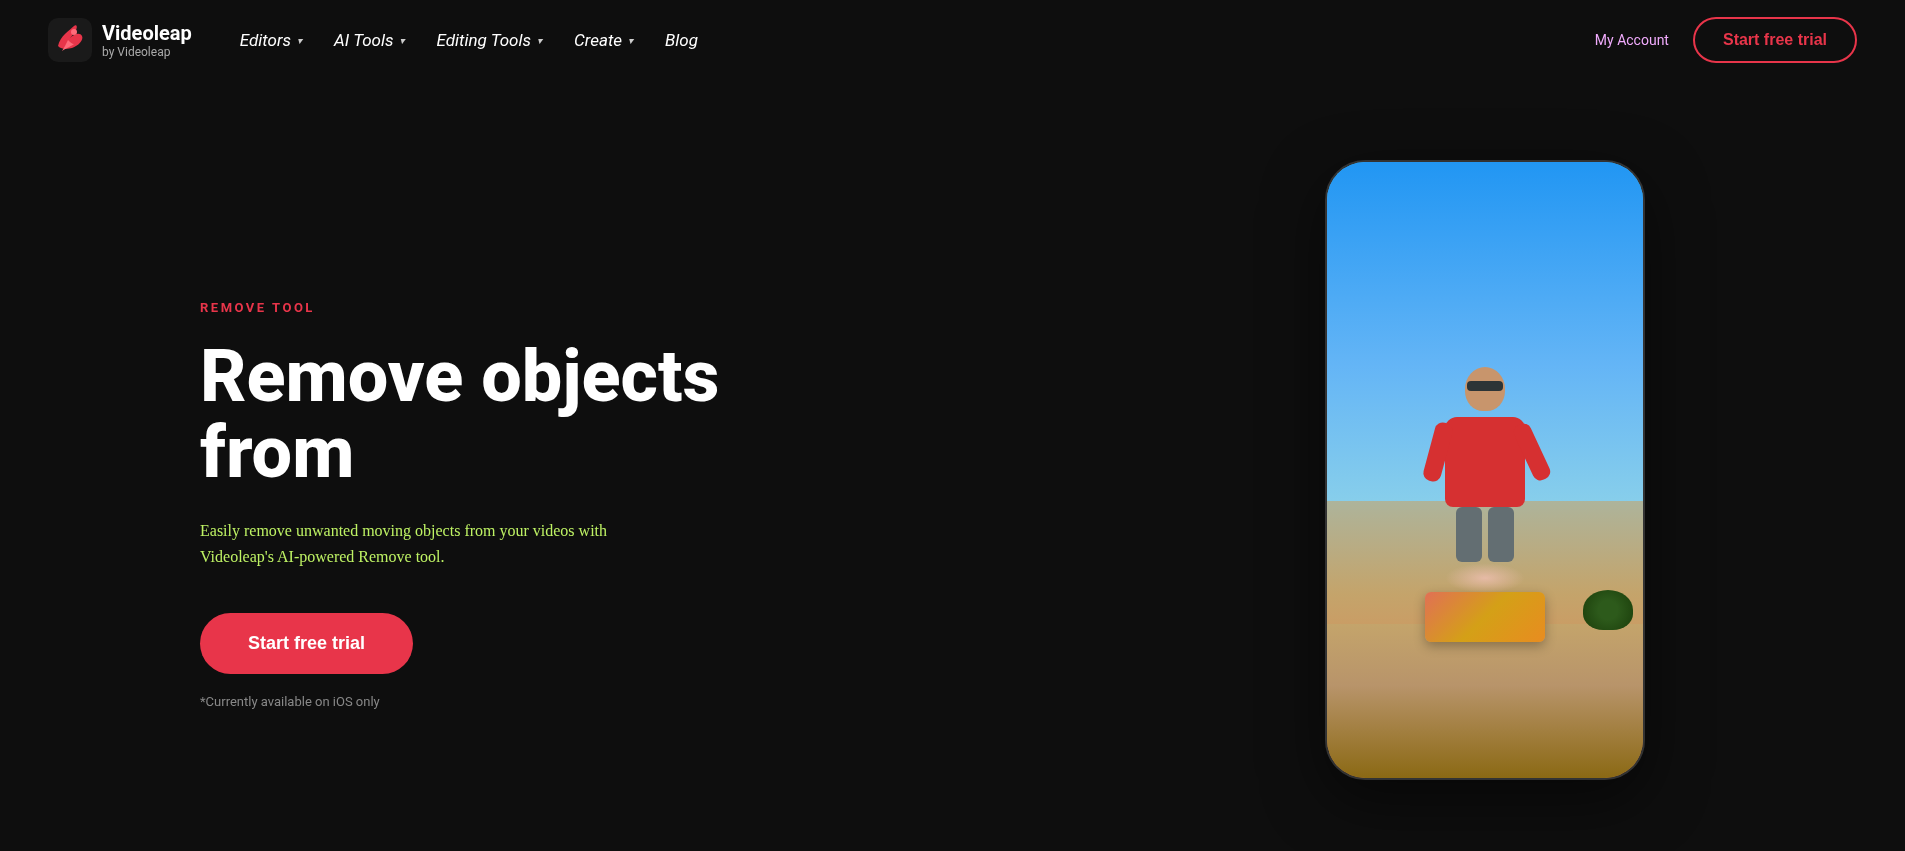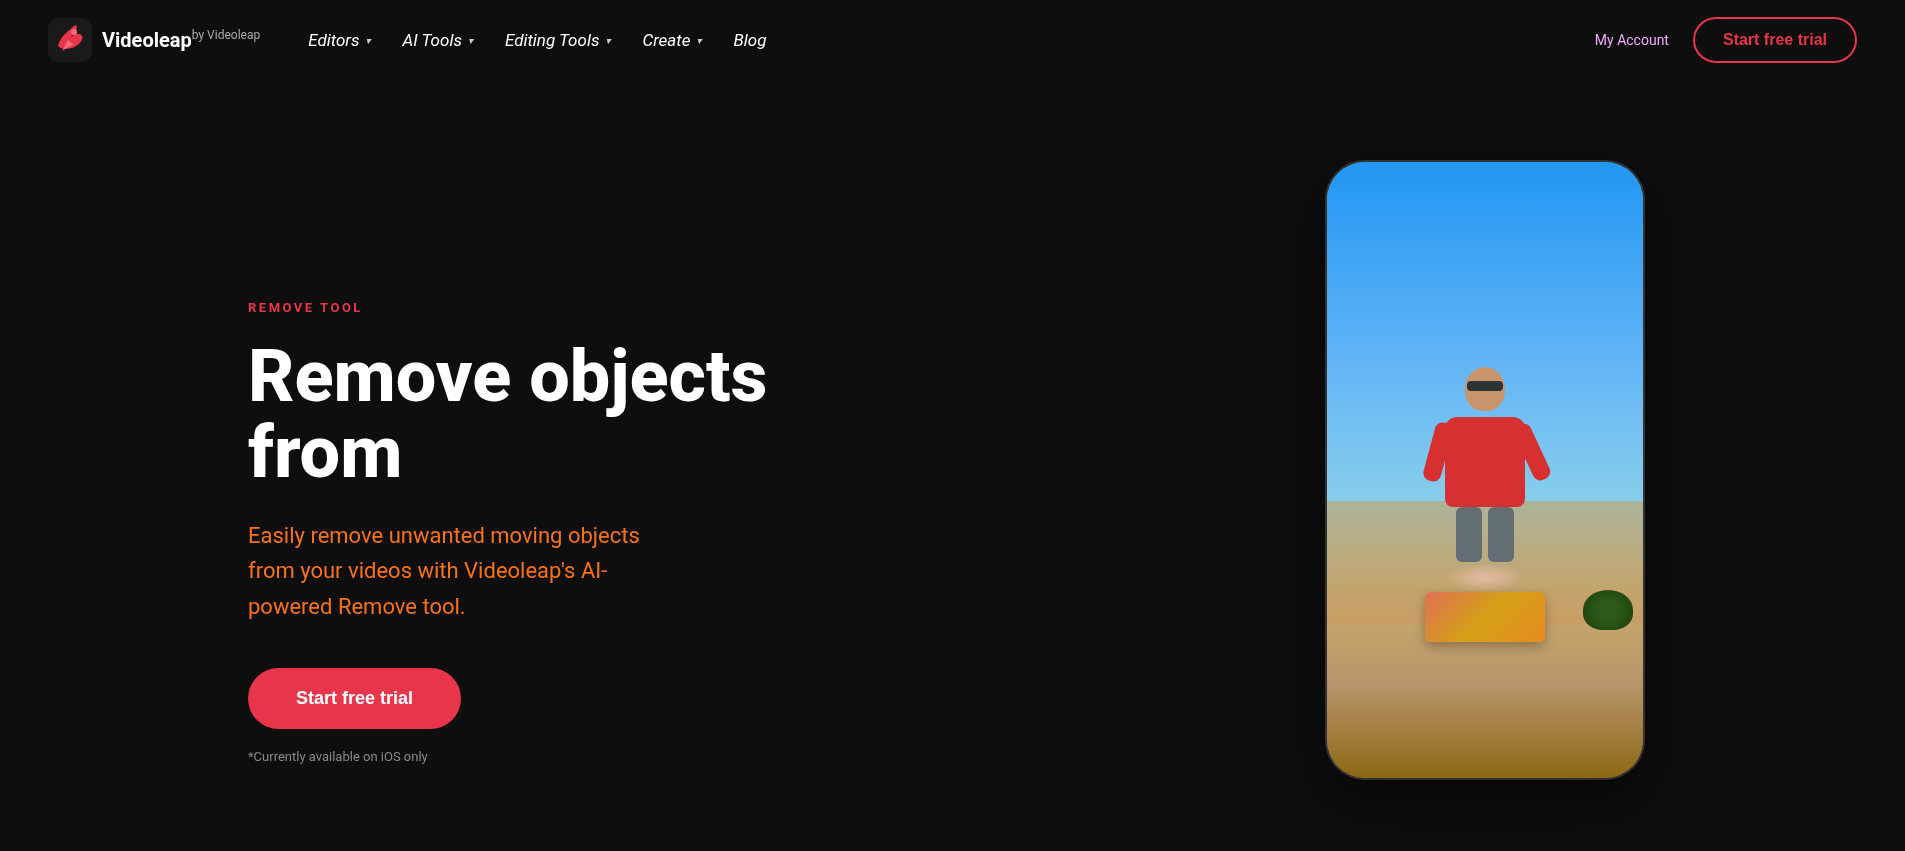--- a/index.html
+++ b/index.html
@@ -43,21 +43,21 @@
       color: #ffffff;
     }
 
     .logo-icon {
       width: 44px;
       height: 44px;
     }
 
     .logo-text {
       display: flex;
-      flex-direction: row;
+      flex-direction: column;
     }
 
     .logo-name {
       font-size: 20px;
       font-weight: 700;
       color: #ffffff;
       line-height: 1.2;
     }
 
     .logo-sub {
@@ -115,21 +115,20 @@
     }
 
     
     .hero {
       display: flex;
       align-items: flex-start;
       justify-content: space-between;
       padding: 60px 180px 48px 200px;
       min-height: 771px;
       position: relative;
-      margin-left: 48px;
     }
 
     .hero-content {
       max-width: 660px;
       padding-top: 160px;
     }
 
     .section-label {
       font-size: 13px;
       font-weight: 700;
@@ -141,25 +140,26 @@
 
     .hero-title {
       font-size: 72px;
       font-weight: 800;
       line-height: 1.05;
       color: #ffffff;
       margin-bottom: 28px;
     }
 
     .hero-description {
-      font-size: 22px;
-      color: #f97316;
+      font-size: 16px;
+      color: #bef264;
       line-height: 1.6;
       margin-bottom: 44px;
       max-width: 440px;
+      font-family: Liberation Serif, serif;
     }
 
     .hero-cta-btn {
       background-color: #e8354a;
       border: none;
       color: #ffffff;
       padding: 20px 48px;
       border-radius: 50px;
       font-size: 18px;
       font-weight: 700;

